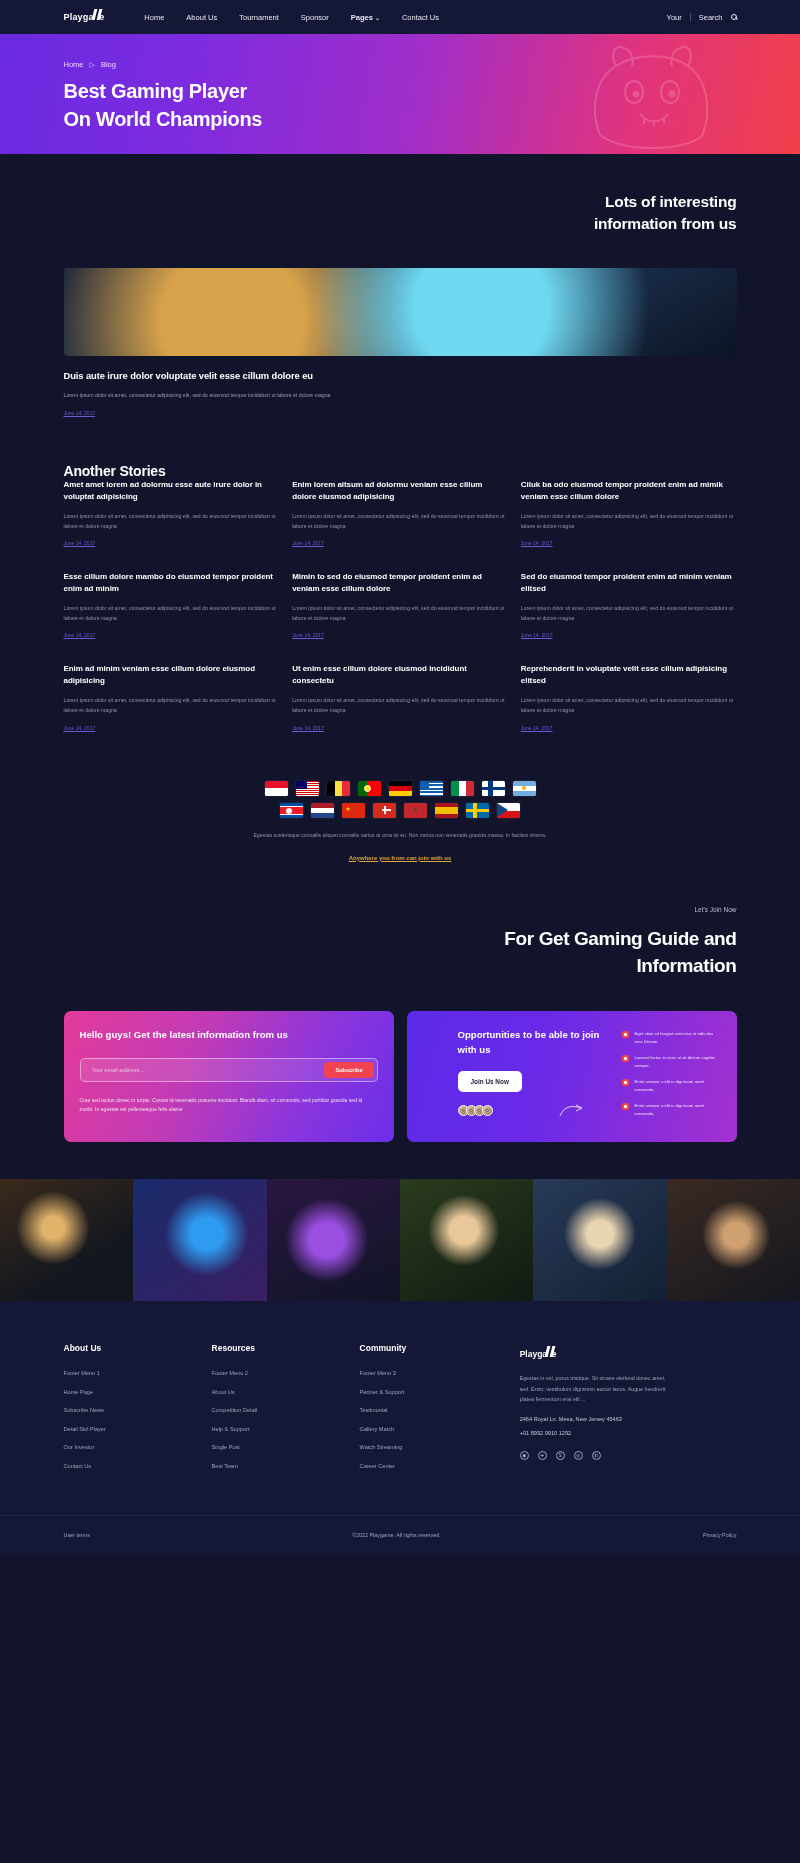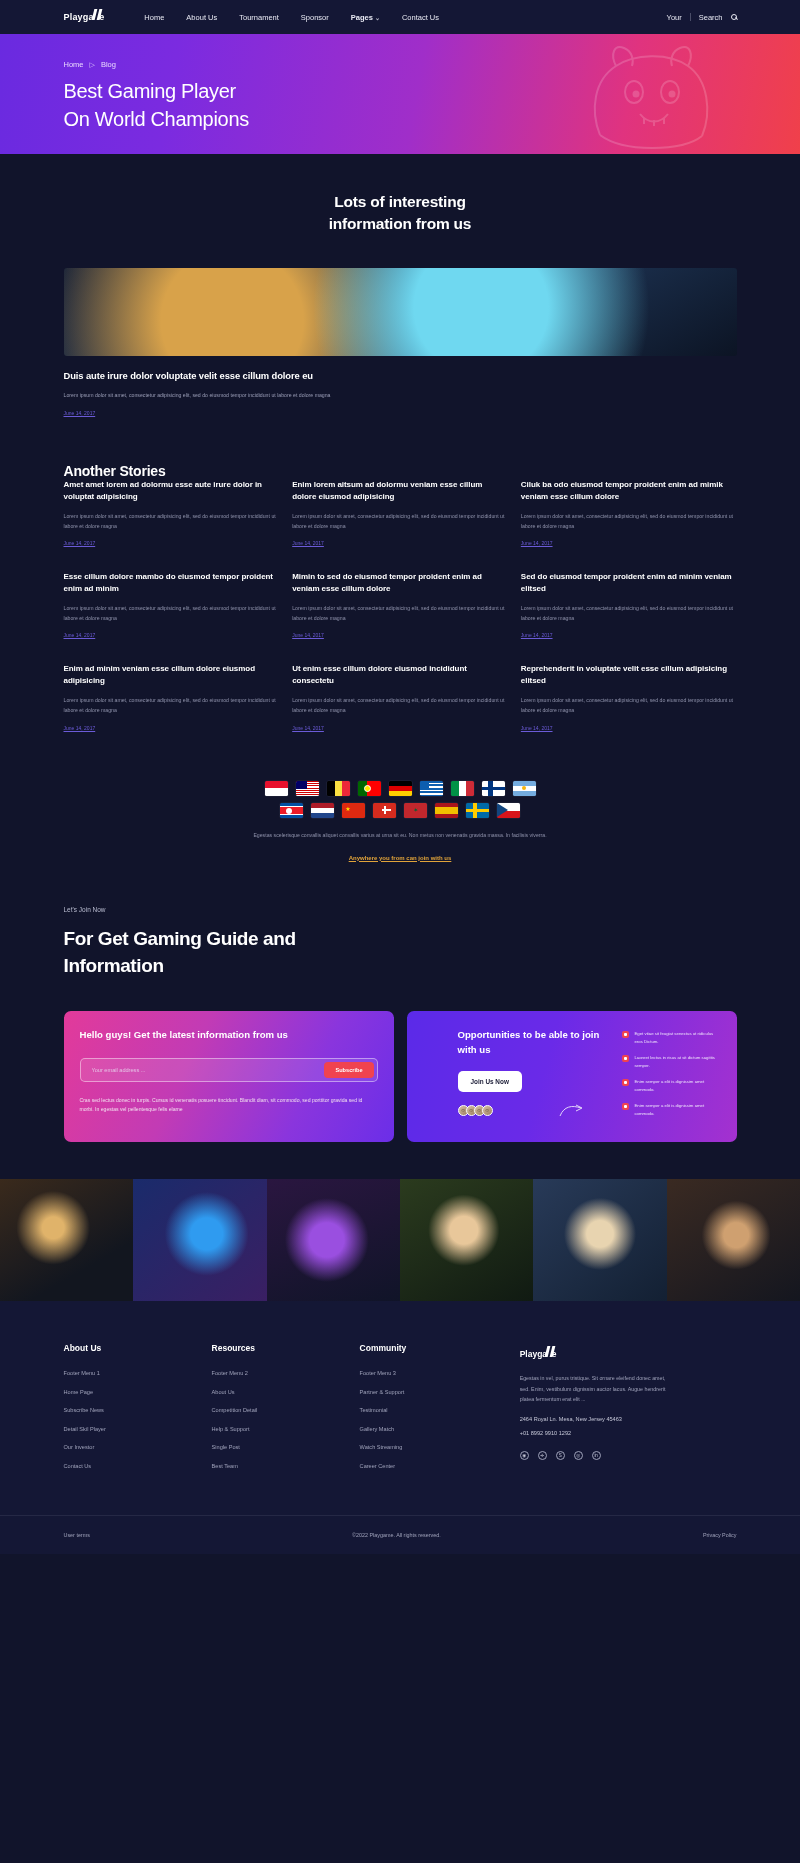--- a/index.html
+++ b/index.html
@@ -26,26 +26,26 @@
   .nav-right a{color:#e8e9f3;font-size:7.5px;text-decoration:none;}
   .divider-v{width:1px;height:8px;background:#4a4d68;}
   .mag{width:6px;height:6px;border:1.1px solid #e8e9f3;border-radius:50%;position:relative;display:inline-block;}
   .mag:after{content:"";position:absolute;width:3px;height:1.1px;background:#e8e9f3;right:-2.4px;bottom:0px;transform:rotate(45deg);}
 
   
   .hero{height:120px;background:linear-gradient(100deg,#6a2ae0 0%,#7b2be0 22%,#a02ec9 52%,#e0337f 78%,#f0404a 100%);position:relative;overflow:hidden;}
   .hero-inner{width:673px;margin:0 auto;padding-top:26px;position:relative;z-index:2;}
   .crumb{font-size:7.5px;color:#ead8ff;display:flex;align-items:center;gap:6px;margin-bottom:9px;}
   .crumb .sep{font-size:7px;opacity:.85;}
-  .hero h1{font-size:20px;line-height:1.38;font-weight:400;letter-spacing:-.3px;color:#fff;}
+  .hero h1{font-size:20px;line-height:1.38;font-weight:700;letter-spacing:-.3px;color:#fff;}
   .mascot{position:absolute;right:60px;top:6px;width:180px;height:118px;opacity:.17;z-index:1;}
 
   
   .wrap{width:673px;margin:0 auto;}
-  .sec-title{text-align:center;font-size:15.5px;line-height:1.42;font-weight:700;letter-spacing:-.2px;padding-top:37px;}
+  .sec-title{text-align:right;font-size:15.5px;line-height:1.42;font-weight:700;letter-spacing:-.2px;padding-top:37px;}
 
   
   .cards{display:flex;gap:13px;margin-top:33px;}
   .card{width:129px;flex:1;}
   .card .thumb{width:100%;height:88px;border-radius:3px;overflow:hidden;position:relative;}
   .card h3{font-size:9.4px;line-height:1.42;font-weight:700;margin-top:13px;letter-spacing:-.1px;color:#fff;}
   .card p{font-size:5.2px;line-height:1.85;color:#9a9db6;margin-top:9px;}
   .card .date{font-size:5px;color:#6b5bd8;margin-top:9px;display:block;}
 
   
@@ -75,21 +75,21 @@
   .story-row + .story-row{margin-top:25px;}
 
   
   .flags-sec{margin-top:50px;text-align:center;}
   .flag-row{display:flex;justify-content:center;gap:8px;margin-bottom:7px;}
   .flag{width:23px;height:15px;border-radius:1.5px;overflow:hidden;position:relative;display:inline-block;box-shadow:0 0 0 .5px rgba(255,255,255,.08);}
   .flags-text{font-size:5.2px;line-height:1.9;color:#8f92ab;max-width:330px;margin:13px auto 0;}
   .flags-cta{font-size:6px;font-weight:700;color:#e0a33a;margin-top:14px;display:inline-block;}
 
   
-  .join-sec{text-align:left;margin-top:42px;}
+  .join-sec{text-align:right;margin-top:42px;}
   .join-kicker{font-size:6.5px;color:#b9bcd0;}
   .join-title{font-size:19px;line-height:1.44;font-weight:700;margin-top:12px;letter-spacing:-.4px;}
 
   
   .cta-row{display:flex;gap:13px;margin-top:32px;}
   .cta{flex:1;border-radius:7px;padding:17px 16px 16px;position:relative;overflow:hidden;}
   .cta-a{background:linear-gradient(115deg,#e23a9a 0%,#c23bb5 38%,#8a35dd 72%,#6b2ee8 100%);}
   .cta-b{background:linear-gradient(105deg,#5b2ae8 0%,#6a2ae8 42%,#a431cf 100%);display:flex;gap:10px;}
   .cta-a h3{font-size:9.6px;line-height:1.5;font-weight:700;color:#fff;}
   .form{margin-top:15px;display:flex;align-items:center;background:rgba(255,255,255,.10);border:.8px solid rgba(255,255,255,.45);border-radius:5px;padding:3px;}

